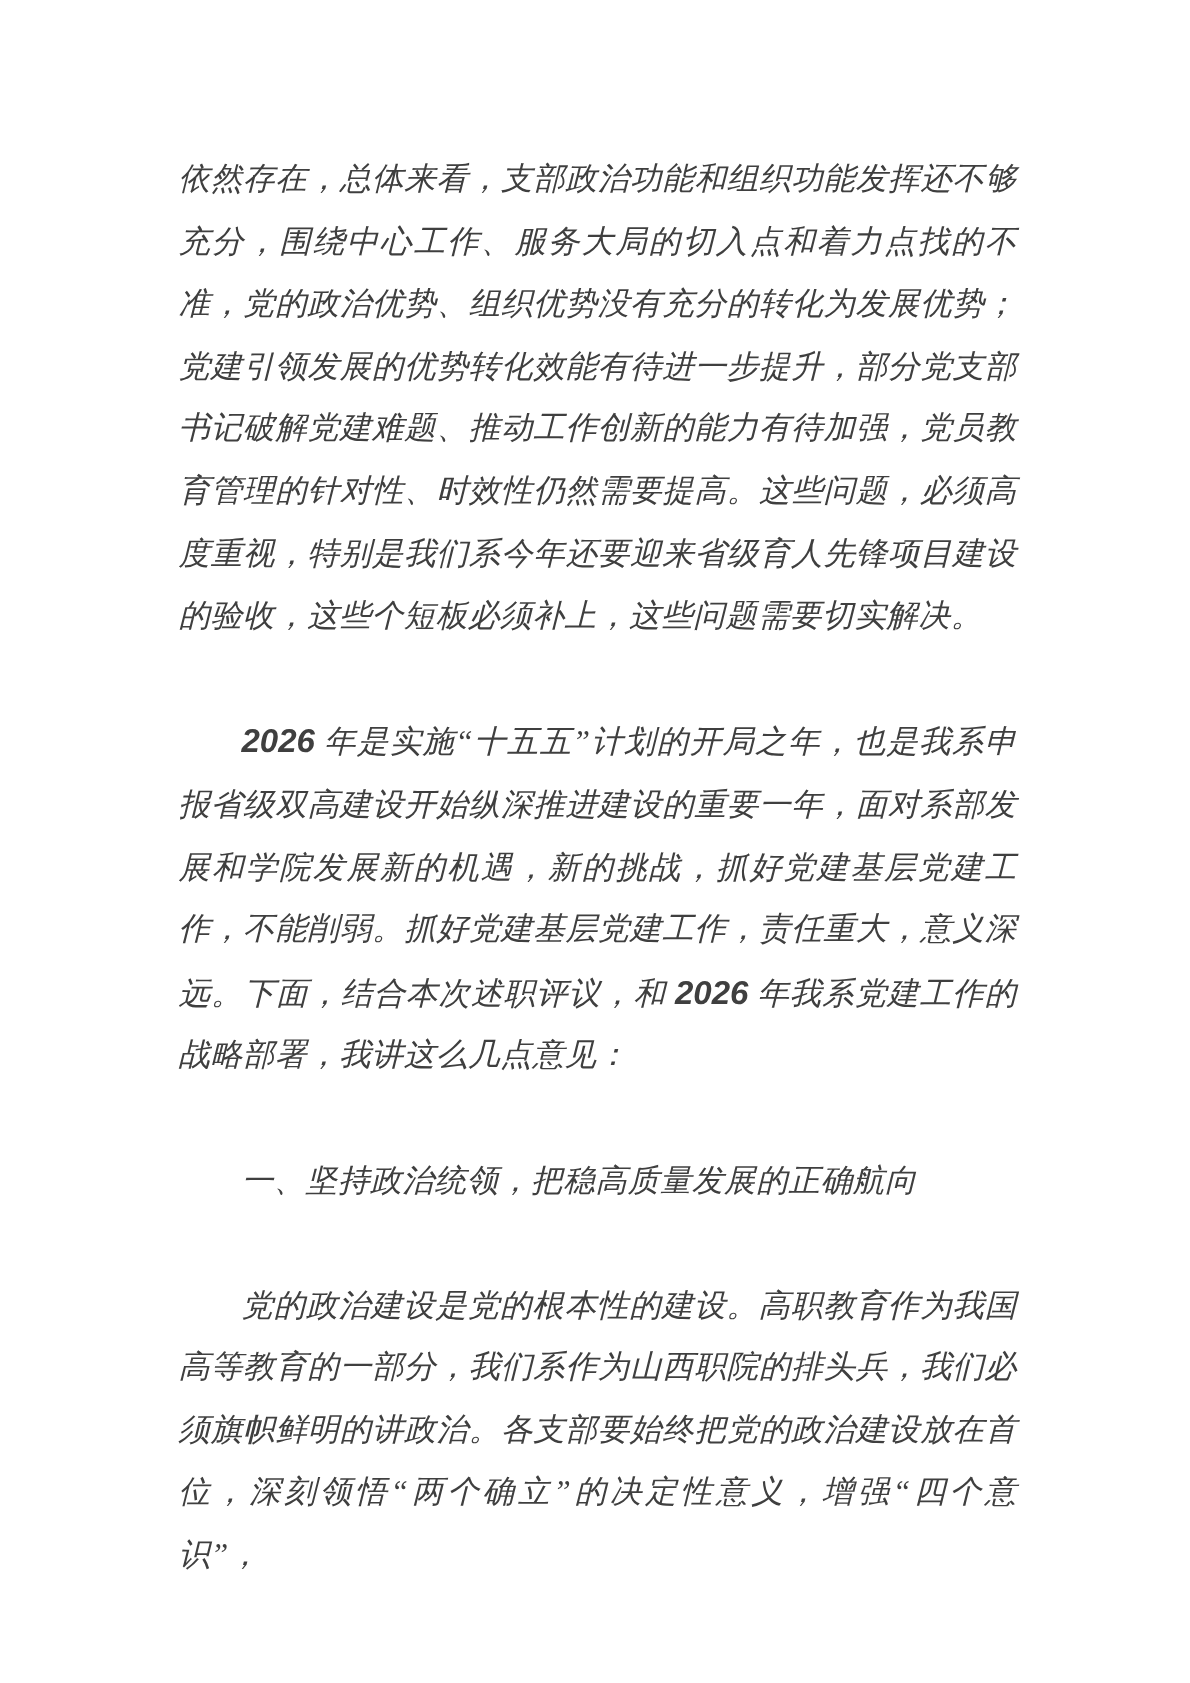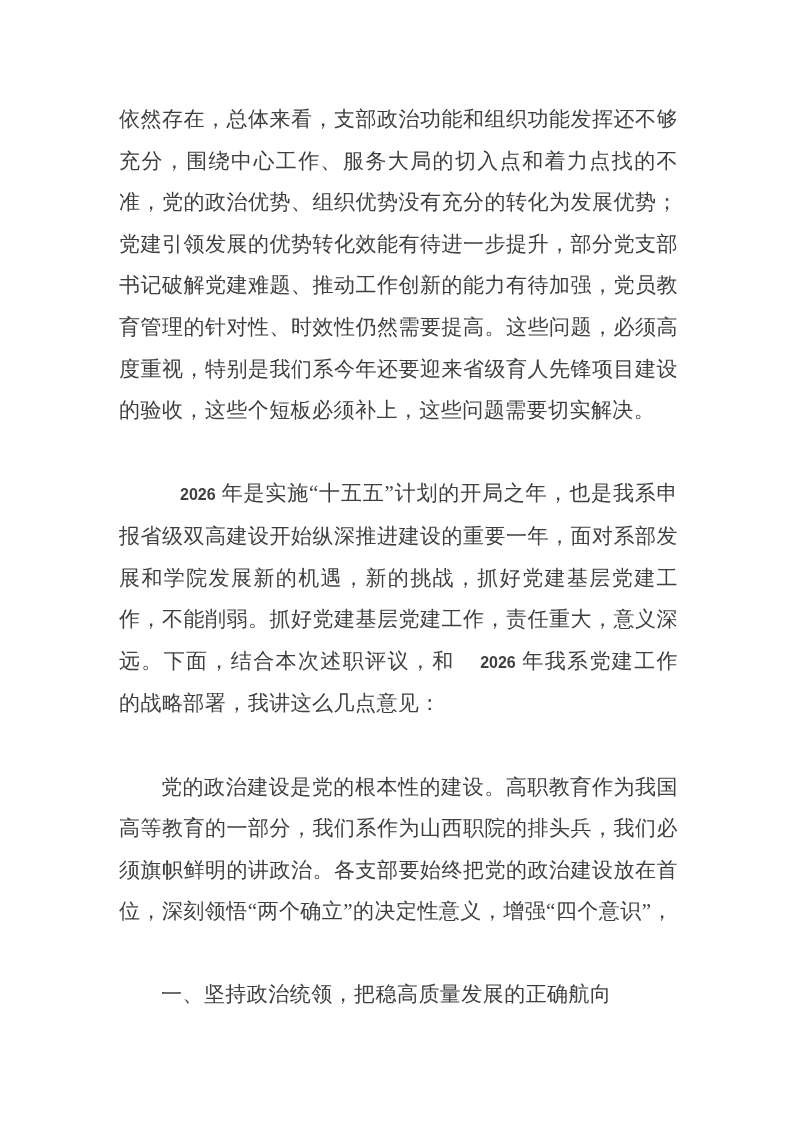--- a/index.html
+++ b/index.html
@@ -20,41 +20,41 @@
     position: absolute;
     left: 119px;
     top: 99px;
     width: 559px;
     color: #3f3f3f;
     font-size: 21px;
     line-height: 41.6px;
     letter-spacing: 0.45px;
     text-align: justify;
     text-justify: inter-ideograph;
+    font-style: italic;
   }
   .doc-body p {
     margin: 0 0 41.6px 0;
   }
   .doc-body p.indent {
     text-indent: 2em;
   }
   .doc-body p:last-child {
     margin-bottom: 0;
   }
   .num {
     font-family: "Liberation Sans", "DejaVu Sans", sans-serif;
     font-weight: 700;
-    font-size: 16px;
+    font-size: 22px;
     letter-spacing: 0;
-    margin-left: 19px;
   }
 </style>
 </head>
 <body>
 
 <div class="page">
   <div class="doc-body">
       <p><span>依然存在，总体来看，支部政治功能和组织功能发挥还不够充分，围绕中心工作、服务大局的切入点和着力点找的不准，党的政治优势、组织优势没有充分的转化为发展优势；党建引领发展的优势转化效能有待进一步提升，部分党支部书记破解党建难题、推动工作创新的能力有待加强，党员教育管理的针对性、时效性仍然需要提高。这些问题，必须高度重视，特别是我们系今年还要迎来省级育人先锋项目建设的验收，这些个短板必须补上，这些问题需要切实解决。</span></p>
       <p class="indent"><span class="num">2026</span><span> 年是实施“十五五”计划的开局之年，也是我系申报省级双高建设开始纵深推进建设的重要一年，面对系部发展和学院发展新的机遇，新的挑战，抓好党建基层党建工作，不能削弱。抓好党建基层党建工作，责任重大，意义深远。下面，结合本次述职评议，和 </span><span class="num">2026</span><span> 年我系党建工作的战略部署，我讲这么几点意见：</span></p>
+      <p class="indent"><span>一、坚持政治统领，把稳高质量发展的正确航向</span></p>
       <p class="indent"><span>党的政治建设是党的根本性的建设。高职教育作为我国高等教育的一部分，我们系作为山西职院的排头兵，我们必须旗帜鲜明的讲政治。各支部要始终把党的政治建设放在首位，深刻领悟“两个确立”的决定性意义，增强“四个意识”，</span></p>
-      <p class="indent"><span>一、坚持政治统领，把稳高质量发展的正确航向</span></p>
     </div>
 </div>
 
 </body></html>

